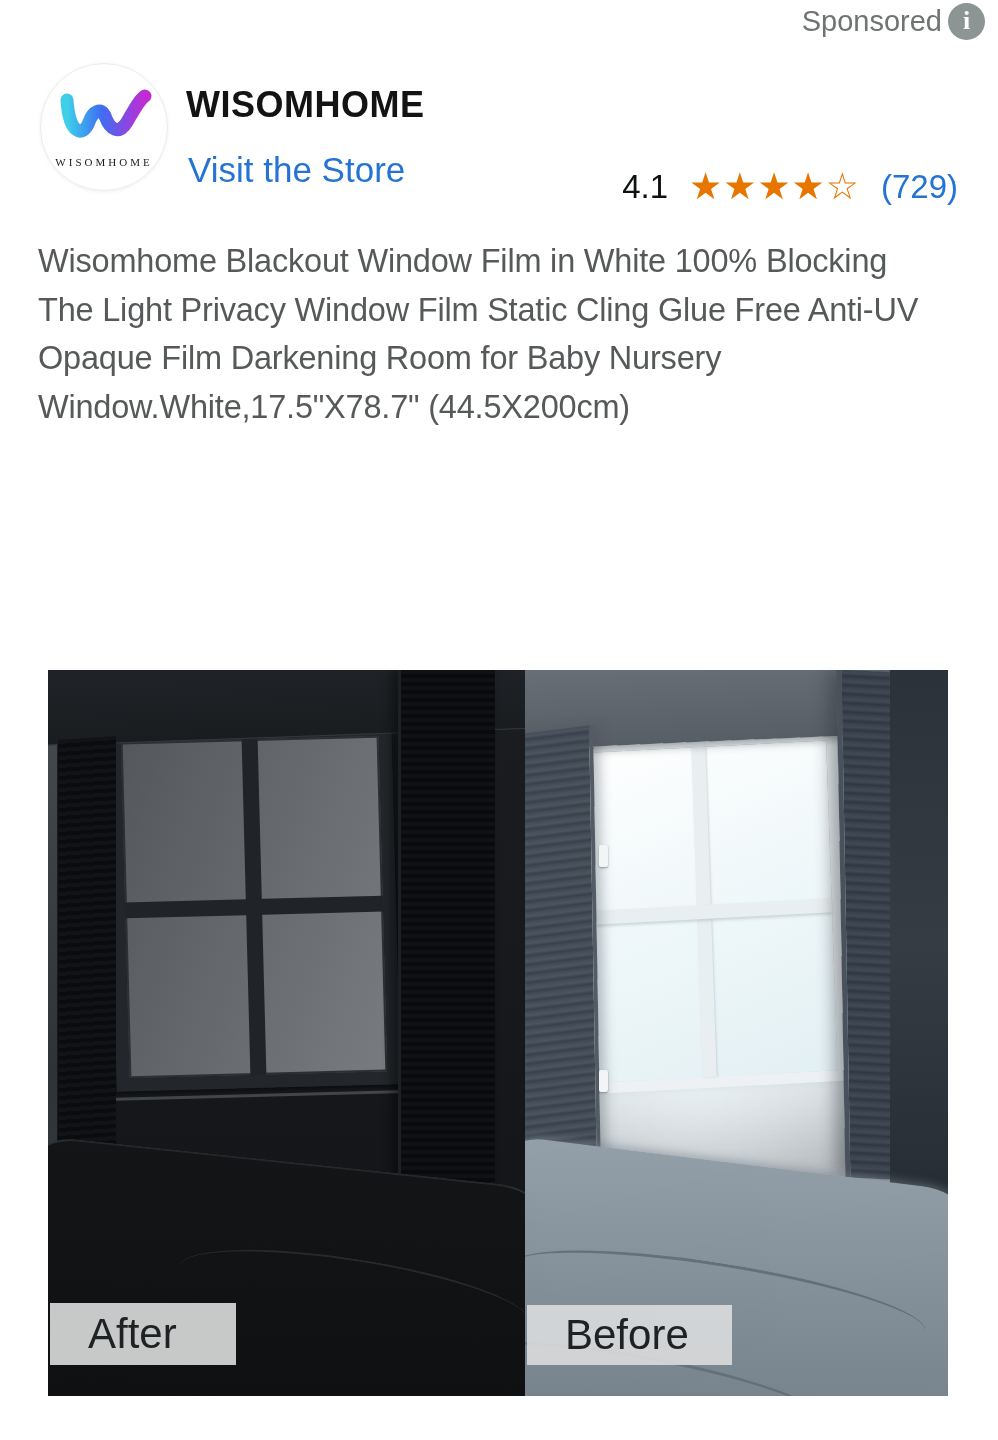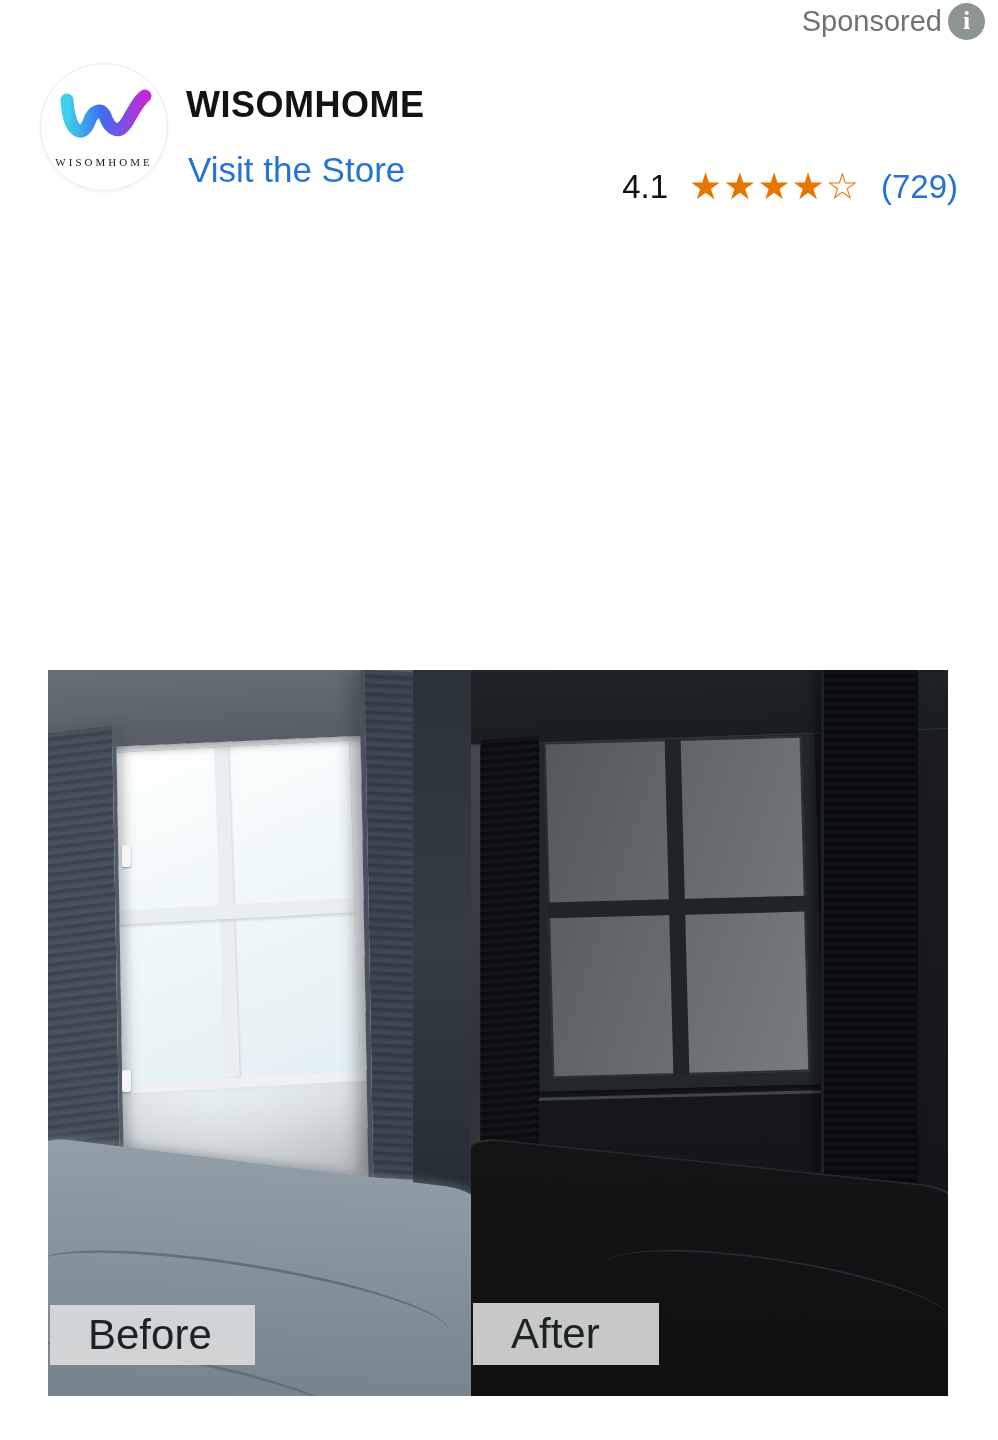--- a/index.html
+++ b/index.html
@@ -96,22 +96,39 @@
   </div>
   <div class="brand-name">WISOMHOME</div>
   <div class="store-link">Visit the Store</div>
 
   <div class="rating-row">
     <span class="rating-score">4.1</span>
     <span class="rating-stars"><span>★★★★</span><span>☆</span></span>
     <span class="rating-count">(729)</span>
   </div>
 
+  <div class="product-title">Wisomhome Blackout Window Film in White 100% Blocking The Light Privacy Window Film Static Cling Glue Free Anti-UV Opaque Film Darkening Room for Baby Nursery Window.White,17.5"X78.7" (44.5X200cm)</div>
 
   <div class="product-image">
+
+    <div class="half after">
+      <div class="a-left-sliver"></div>
+      <div class="a-window">
+        <div class="a-mullion-v"></div>
+        <div class="a-mullion-h"></div>
+      </div>
+      <div class="a-sill"></div>
+      <div class="a-beam"></div>
+      <div class="a-shutter-left"></div>
+      <div class="a-shutter-right"></div>
+      <div class="a-bed">
+        <div class="a-fold"></div>
+      </div>
+      <div class="img-label after-label">After</div>
+    </div>
 
     <div class="half before">
       <div class="b-glow"></div>
       <div class="b-nightstand"></div>
       <div class="b-window">
         <div class="b-mullion-v"></div>
         <div class="b-mullion-h"></div>
       </div>
       <div class="b-beam"></div>
       <div class="b-shutter-left"></div>
@@ -119,30 +136,14 @@
       <div class="b-hinge h2"></div>
       <div class="b-shutter-right"></div>
       <div class="b-right-strip"></div>
       <div class="b-bed">
         <div class="b-fold f1"></div>
         <div class="b-fold f2"></div>
       </div>
       <div class="img-label before-label">Before</div>
     </div>
 
-    <div class="half after">
-      <div class="a-left-sliver"></div>
-      <div class="a-window">
-        <div class="a-mullion-v"></div>
-        <div class="a-mullion-h"></div>
-      </div>
-      <div class="a-sill"></div>
-      <div class="a-beam"></div>
-      <div class="a-shutter-left"></div>
-      <div class="a-shutter-right"></div>
-      <div class="a-bed">
-        <div class="a-fold"></div>
-      </div>
-      <div class="img-label after-label">After</div>
-    </div>
-
   </div>
 </div>
 
 </body></html>

